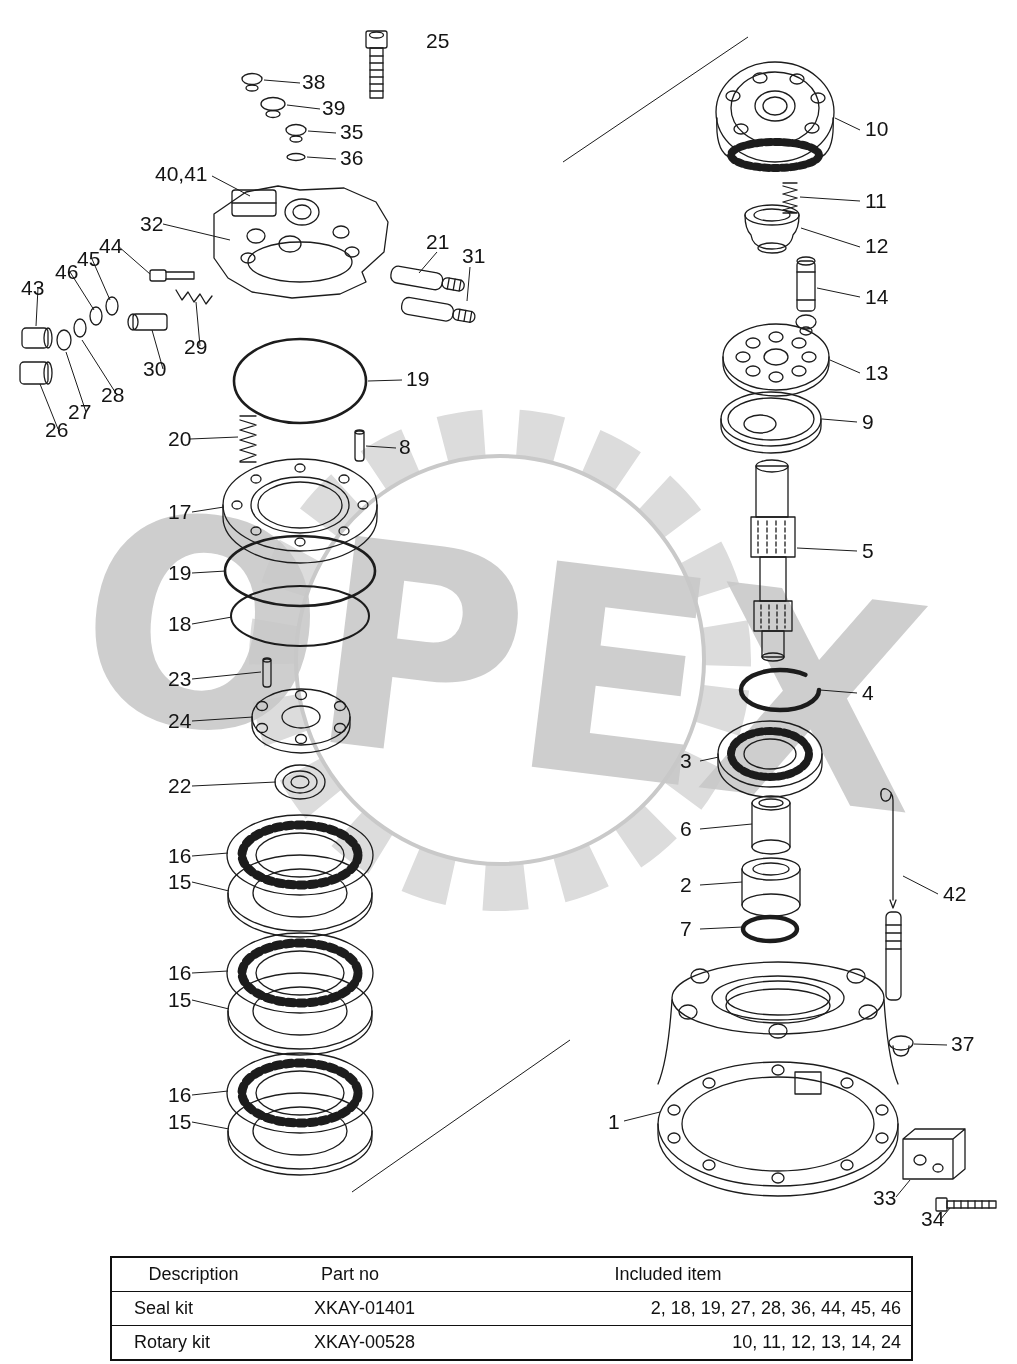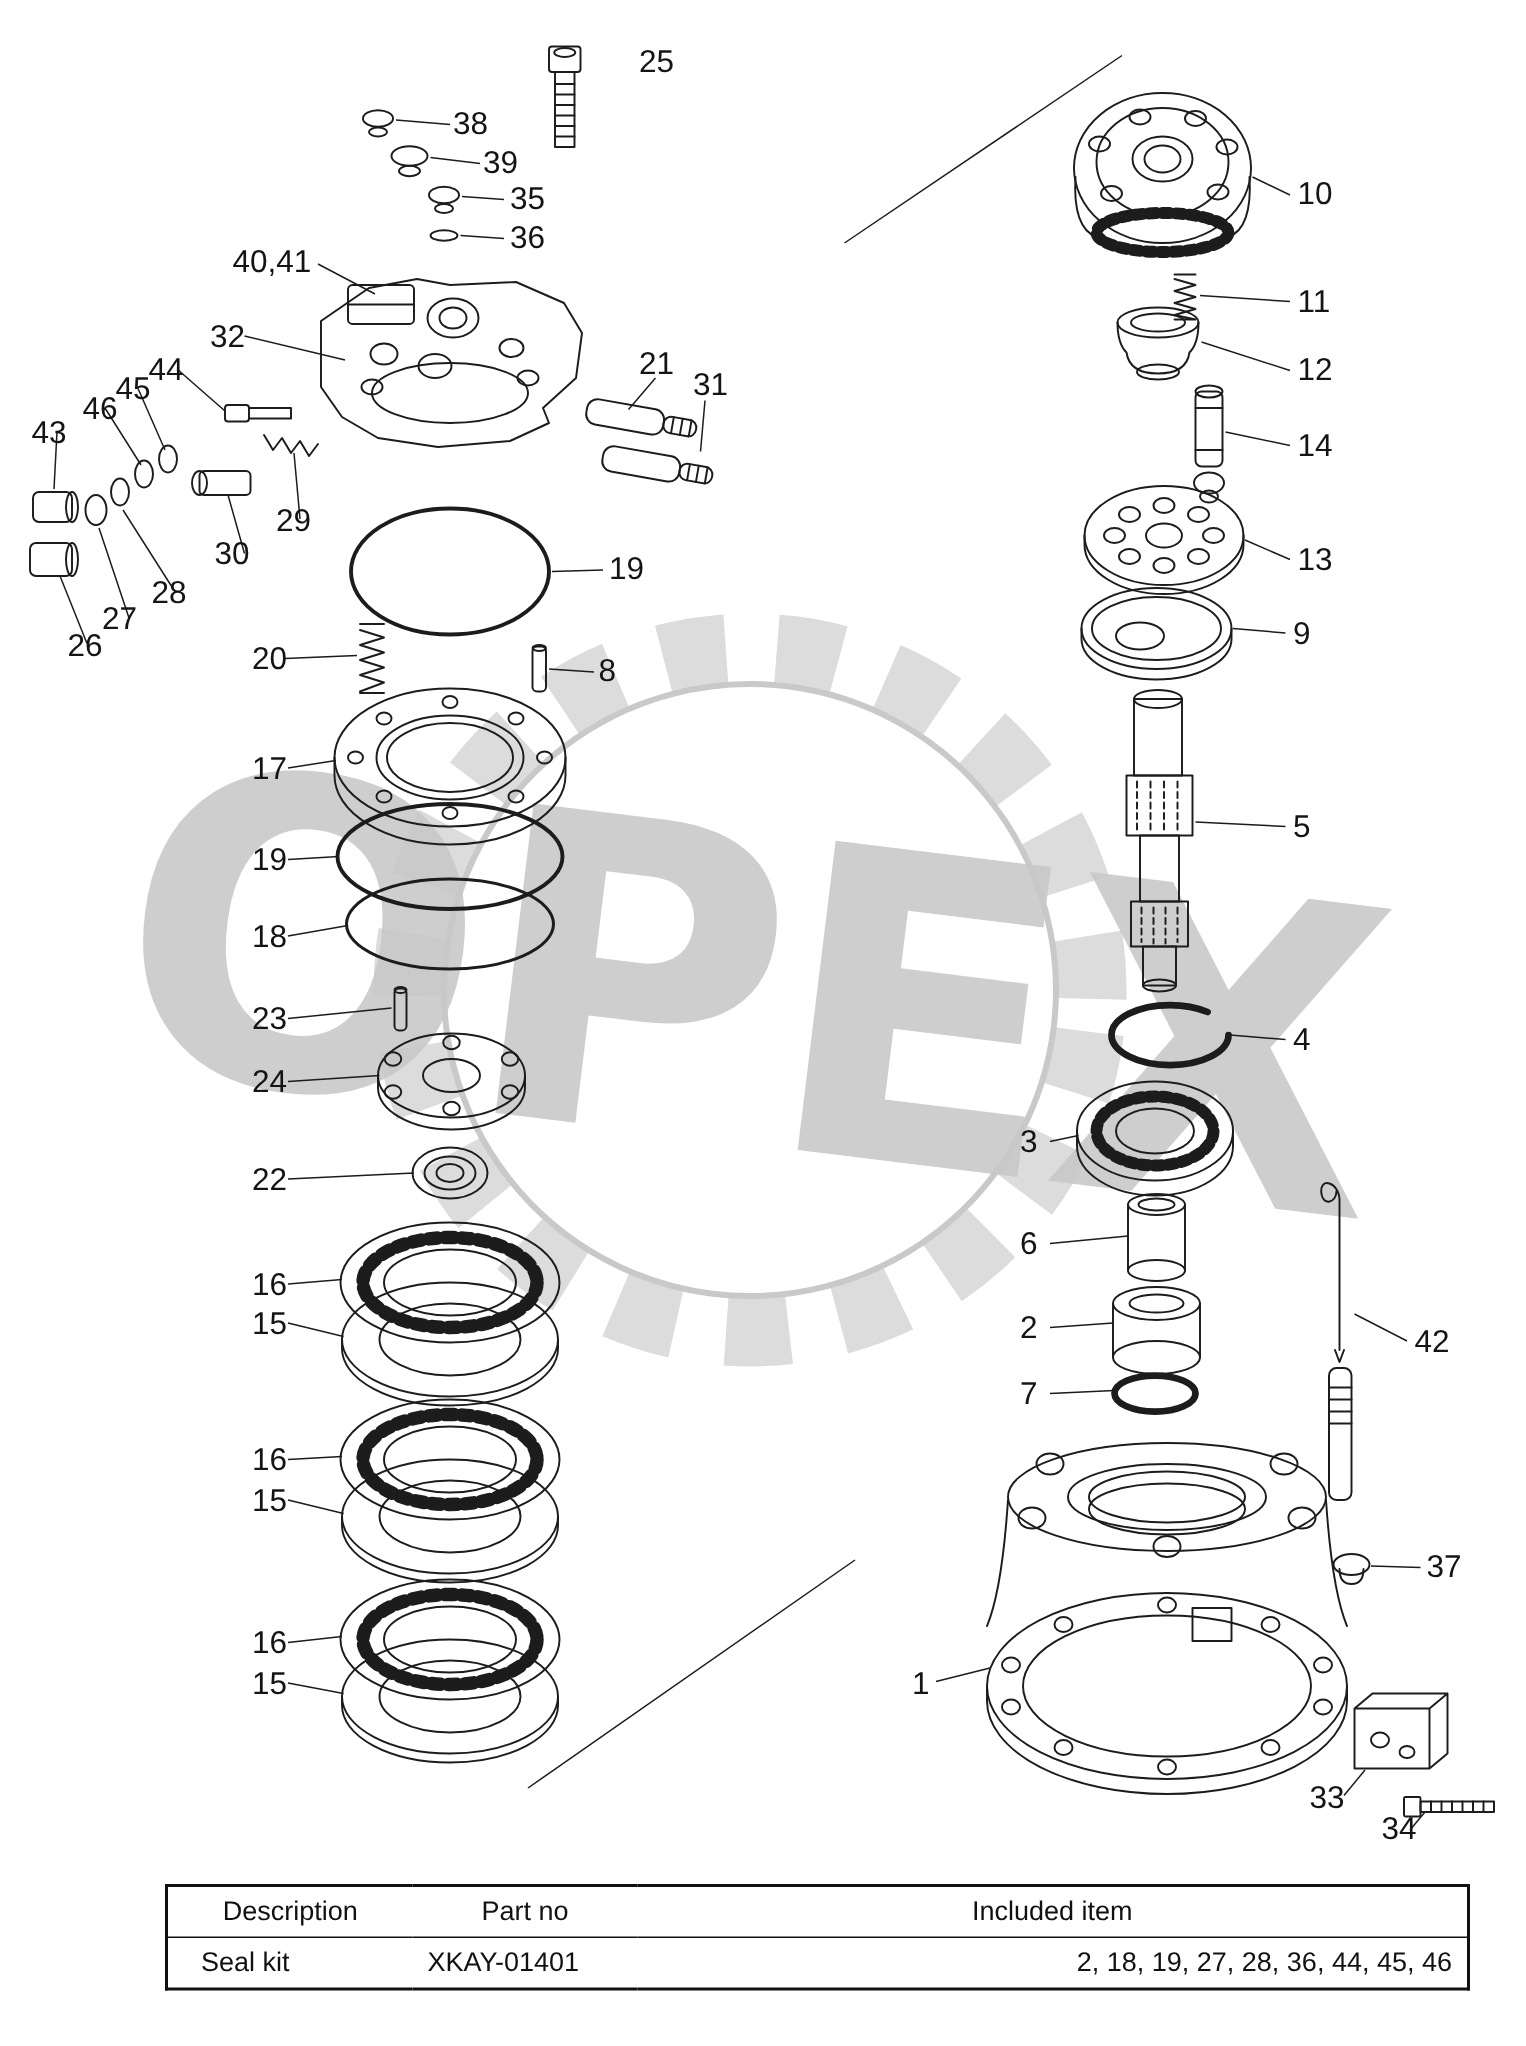--- a/index.html
+++ b/index.html
@@ -15,28 +15,28 @@
   .teeth2{stroke-dasharray:5 4;stroke-width:8;}
   .snap{stroke-width:4.5;stroke-dasharray:168 22;}
   .dash{stroke-dasharray:4 3;}
   .callout{font:21px "Liberation Sans",sans-serif;fill:#141414;stroke:none;}
   
   .wm-teeth{fill:none;stroke:#dcdcdc;stroke-width:46;stroke-dasharray:42 34;}
   .wm-body{fill:none;stroke:#c9c9c9;stroke-width:4;}
   .wm-text{font-family:"DejaVu Sans",sans-serif;font-weight:bold;font-size:285px;
            fill:#c8c8c8;opacity:0.88;letter-spacing:-6px;stroke:none;}
   
-  .kit-table{position:absolute;left:110px;top:1256px;width:870px;}
+  .kit-table{position:absolute;left:110px;top:1256px;width:803px;}
   .kit-table table{width:100%;border-collapse:collapse;border:2px solid #111;
                    font-size:18px;color:#111;}
   .kit-table th{font-weight:normal;text-align:center;padding:6px 10px;}
   .kit-table td{padding:6px 10px;}
   .kit-table tbody tr{border-top:1.5px solid #111;}
   .kit-table td.c1{padding-left:22px;text-align:left;}
-  .kit-table td.c2{text-align:left;}
+  .kit-table td.c2{text-align:right;}
   .kit-table td.c3{padding-left:16px;text-align:right;}
 </style>
 </head>
 <body>
 
 <div class="page">
 <svg width="1017" height="1364" viewBox="0 0 1017 1364">
 
   <g transform="rotate(7 500 660)">
     <circle class="wm-teeth" cx="500" cy="660" r="228"></circle>
@@ -418,16 +418,21 @@
         <th>Part no</th>
         <th>Included item</th>
       </tr>
     </thead>
     <tbody>
       <tr>
         <td class="c1">Seal kit</td>
         <td class="c2">XKAY-01401</td>
         <td class="c3">2, 18, 19, 27, 28, 36, 44, 45, 46</td>
       </tr>
+      <tr>
+        <td class="c1">Rotary kit</td>
+        <td class="c2">XKAY-00528</td>
+        <td class="c3">10, 11, 12, 13, 14, 24</td>
+      </tr>
     </tbody>
   </table>
 </div>
 </div>
 
 </body></html>

